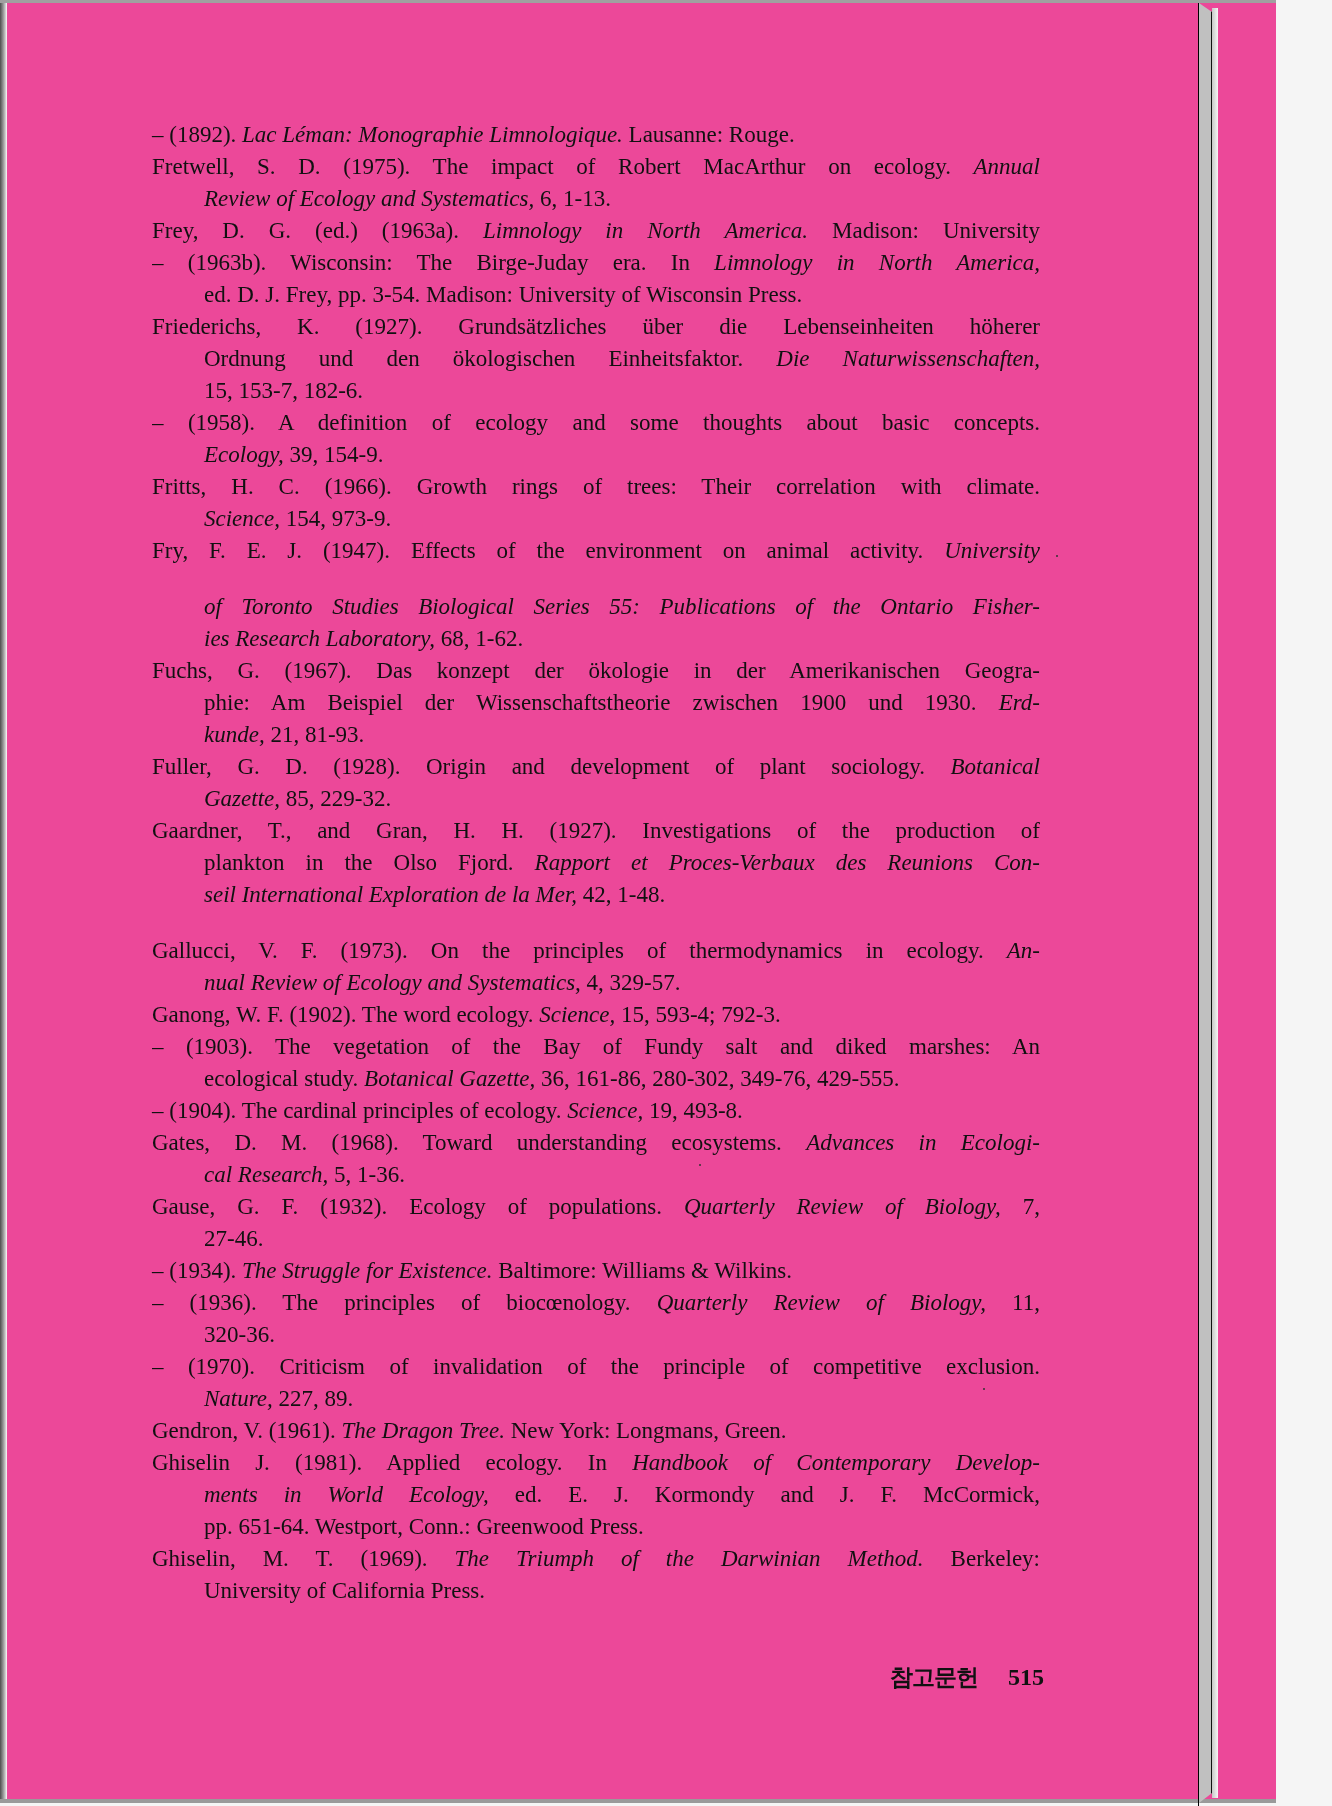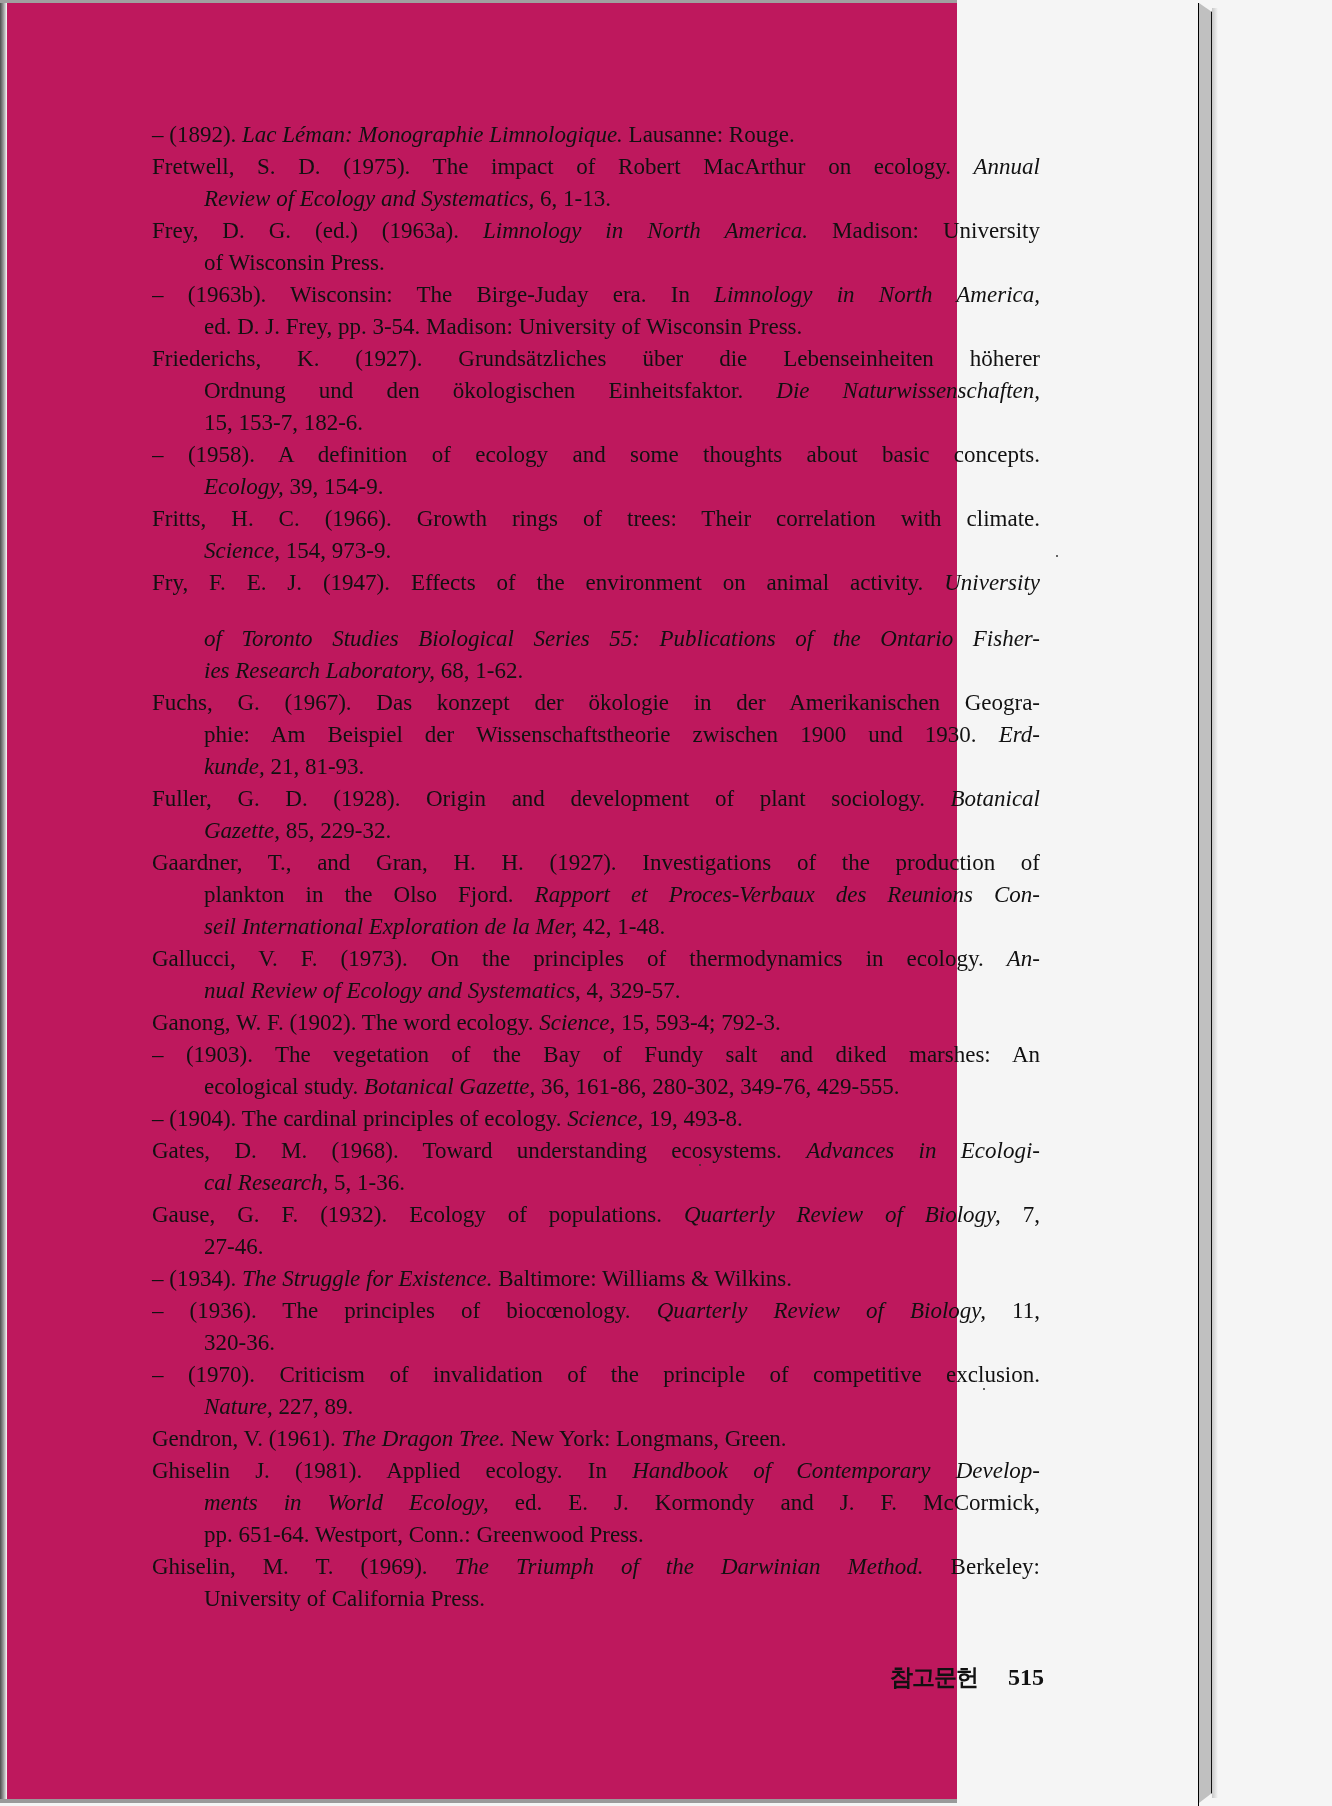--- a/index.html
+++ b/index.html
@@ -11,23 +11,23 @@
       width: 1332px;
       height: 1806px;
       position: relative;
       overflow: hidden;
       font-family: "Liberation Serif", "DejaVu Serif", serif;
     }
     .page {
       position: absolute;
       left: 0;
       top: 0;
-      width: 957px;
+      width: 1276px;
       height: 1803px;
-      background: #be185d;
+      background: #ec4899;
       box-sizing: border-box;
       border-top: 3px solid #a0a0a0;
       border-bottom: 4px solid #9a9a9a;
     }
     .page-left-edge {
       position: absolute;
       left: 0;
       top: 0;
       width: 7px;
       height: 100%;
@@ -120,21 +120,20 @@
   <div class="text-block" id="refs">
       <div>
         <span class="line last"><span>– (1892). </span><i>Lac Léman: Monographie Limnologique.</i><span> Lausanne: Rouge.</span></span>
       </div>
       <div>
         <span class="line" style="white-space: normal; overflow: hidden;"><span>Fretwell, S. D. (1975). The impact of Robert MacArthur on ecology. </span><i>Annual</i></span>
         <span class="line cont last"><i>Review of Ecology and Systematics,</i><span> 6, 1-13.</span></span>
       </div>
       <div>
         <span class="line" style="white-space: normal; overflow: hidden;"><span>Frey, D. G. (ed.) (1963a). </span><i>Limnology in North America.</i><span> Madison: University</span></span>
-        <span class="line cont last"><span>of Wisconsin Press.</span></span>
       </div>
       <div>
         <span class="line" style="white-space: normal; overflow: hidden;"><span>– (1963b). Wisconsin: The Birge-Juday era. In </span><i>Limnology in North America,</i></span>
         <span class="line cont last"><span>ed. D. J. Frey, pp. 3-54. Madison: University of Wisconsin Press.</span></span>
       </div>
       <div>
         <span class="line" style="white-space: normal; overflow: hidden;"><span>Friederichs, K. (1927). Grundsätzliches über die Lebenseinheiten höherer</span></span>
         <span class="line cont" style="white-space: normal; overflow: hidden;"><span>Ordnung und den ökologischen Einheitsfaktor. </span><i>Die Naturwissenschaften,</i></span>
         <span class="line cont last"><span>15, 153-7, 182-6.</span></span>
       </div>
@@ -159,21 +158,21 @@
       <div>
         <span class="line" style="white-space: normal; overflow: hidden;"><span>Fuller, G. D. (1928). Origin and development of plant sociology. </span><i>Botanical</i></span>
         <span class="line cont last"><i>Gazette,</i><span> 85, 229-32.</span></span>
       </div>
       <div>
         <span class="line" style="white-space: normal; overflow: hidden;"><span>Gaardner, T., and Gran, H. H. (1927). Investigations of the production of</span></span>
         <span class="line cont" style="white-space: normal; overflow: hidden;"><span>plankton in the Olso Fjord. </span><i>Rapport et Proces-Verbaux des Reunions Con-</i></span>
         <span class="line cont last"><i>seil International Exploration de la Mer,</i><span> 42, 1-48.</span></span>
       </div>
       <div>
-        <span class="line" style="white-space: normal; overflow: hidden;"><span>Gallucci, V. F. (1973). On the principles of thermodynamics in ecology. </span><i>An-</i></span>
+        <span class="line" style="white-space: normal; overflow: hidden; margin-top: 24px;"><span>Gallucci, V. F. (1973). On the principles of thermodynamics in ecology. </span><i>An-</i></span>
         <span class="line cont last"><i>nual Review of Ecology and Systematics,</i><span> 4, 329-57.</span></span>
       </div>
       <div>
         <span class="line last"><span>Ganong, W. F. (1902). The word ecology. </span><i>Science,</i><span> 15, 593-4; 792-3.</span></span>
       </div>
       <div>
         <span class="line" style="white-space: normal; overflow: hidden;"><span>– (1903). The vegetation of the Bay of Fundy salt and diked marshes: An</span></span>
         <span class="line cont last"><span>ecological study. </span><i>Botanical Gazette,</i><span> 36, 161-86, 280-302, 349-76, 429-555.</span></span>
       </div>
       <div>

